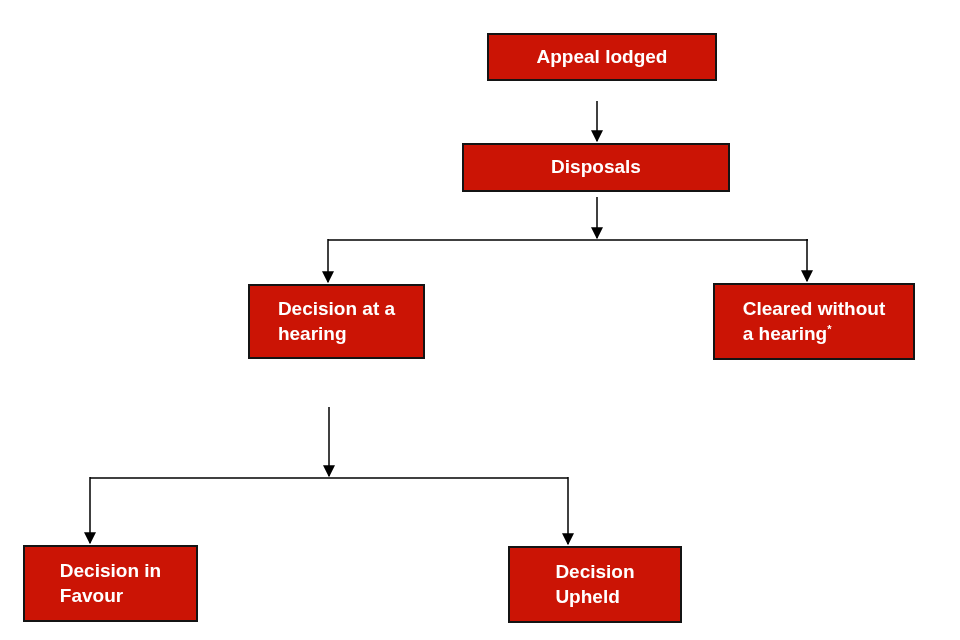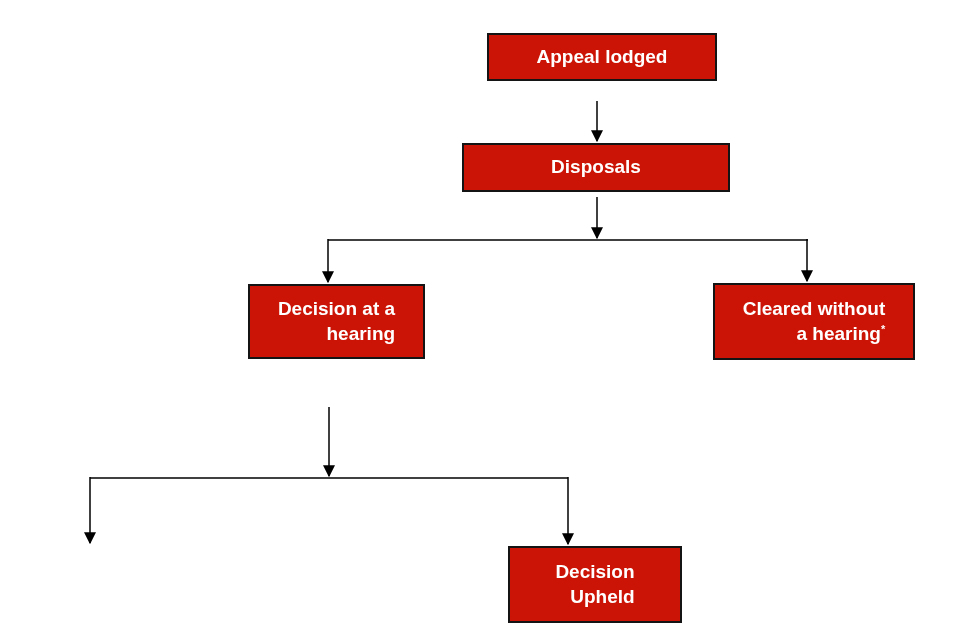--- a/index.html
+++ b/index.html
@@ -20,21 +20,21 @@
   .connectors{position:absolute;left:0;top:0;width:960px;height:640px;}
   .connectors line{stroke:var(--connector);stroke-width:1.5;}
   .connectors .arrowhead{fill:var(--connector);}
   .node{
     position:absolute;
     box-sizing:border-box;
     background:var(--node-fill);
     border:2px solid var(--node-border);
     color:var(--node-text);
     display:flex;align-items:center;justify-content:center;
-    text-align:right;
+    text-align:left;
     font-size:19px;font-weight:bold;line-height:1.28;
     white-space:pre-line;
   }
   .node sup{font-size:11px;line-height:0;vertical-align:super;}
   .n-appeal          {left:487px;top:33px; width:230px;height:48px;}
   .n-disposals       {left:462px;top:143px;width:268px;height:49px;}
   .n-cleared-at      {left:248px;top:284px;width:177px;height:75px;}
   .n-cleared-without {left:713px;top:283px;width:202px;height:77px;}
   .n-decision-favour {left:23px; top:545px;width:175px;height:77px;}
   .n-decision-upheld {left:488px;top:546px;width:174px;height:77px;margin-left:20px;}
@@ -73,17 +73,19 @@
   <div class="node n-appeal"><span>Appeal lodged</span></div>
 
   <div class="node n-disposals"><span>Disposals</span></div>
 
   <div class="node n-cleared-at"><span>Decision at a
 hearing</span></div>
 
   <div class="node n-cleared-without"><span><span>Cleared without
 a hearing</span><sup>*</sup></span></div>
 
+  <div class="node n-decision-favour"><span>Decision in
+Favour</span></div>
 
   <div class="node n-decision-upheld"><span>Decision
 Upheld</span></div>
 
 </div>
 
 </body></html>

